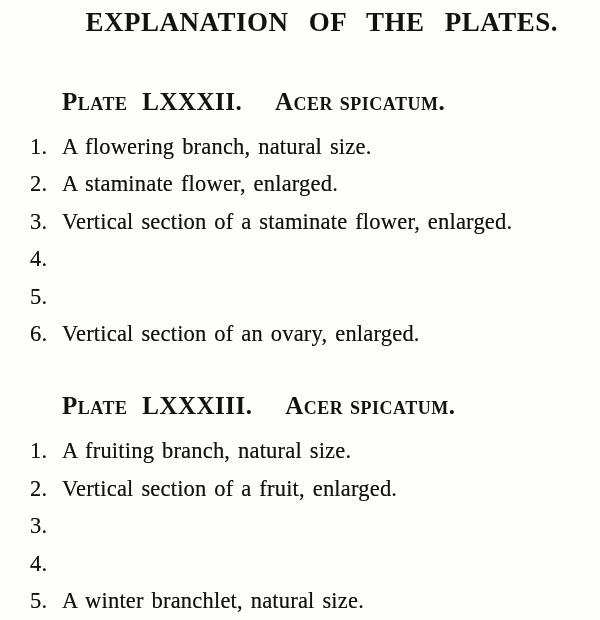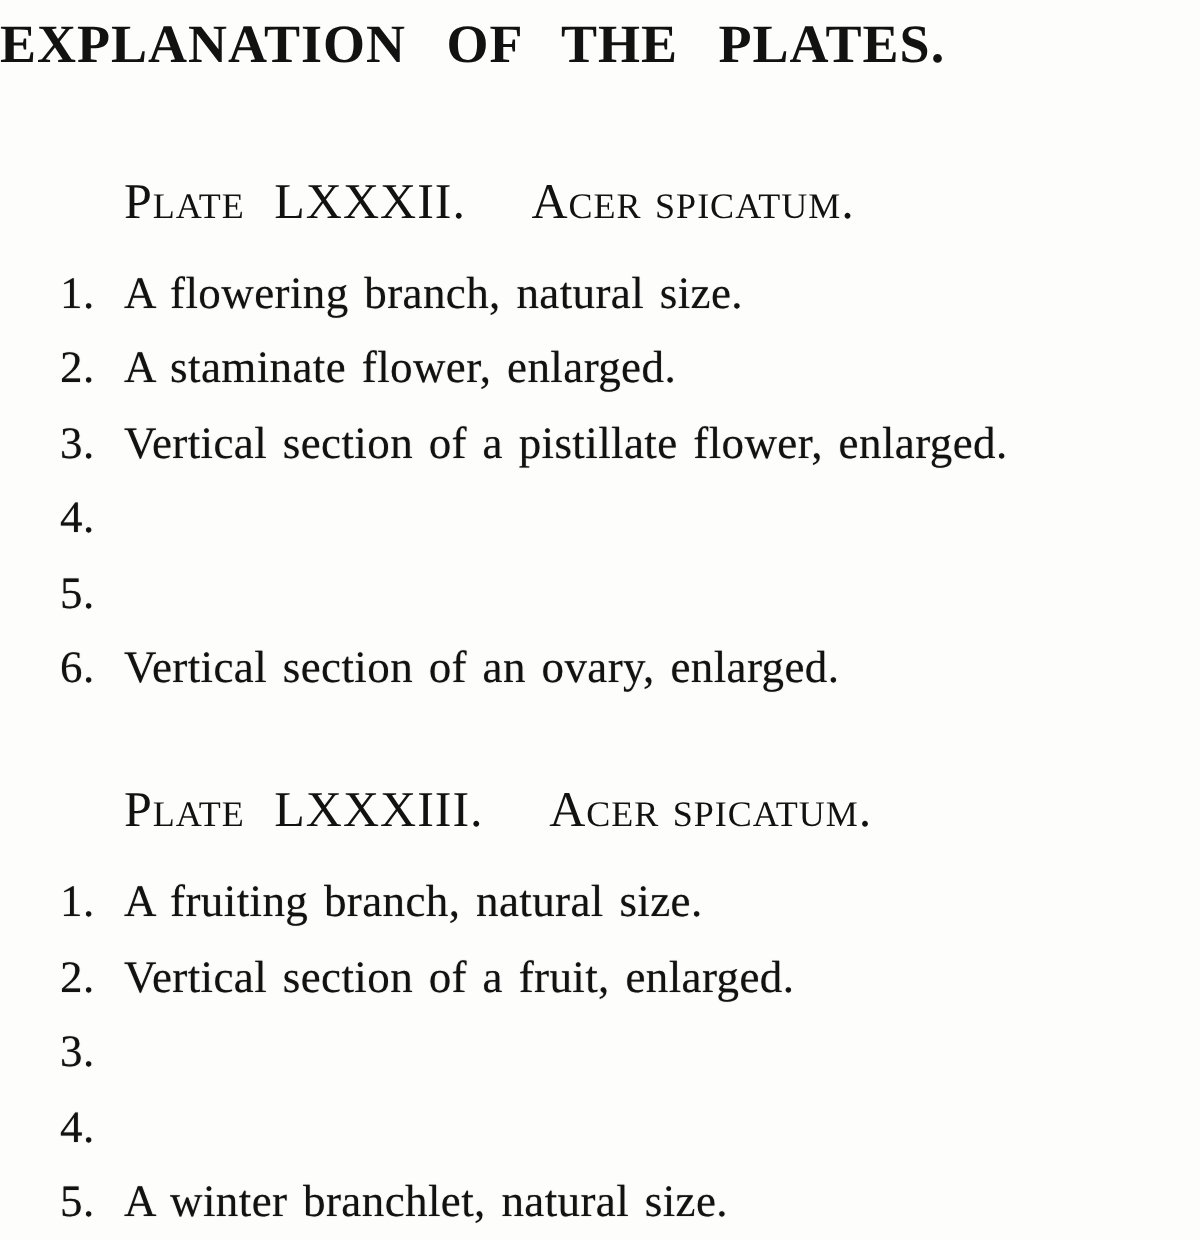--- a/index.html
+++ b/index.html
@@ -7,33 +7,33 @@
     width: 600px;
     height: 620px;
     overflow: hidden;
     background: #fdfdfb;
     color: #121212;
     font-family: "Liberation Serif", "DejaVu Serif", serif;
     -webkit-font-smoothing: antialiased;
   }
   .page-title {
     margin: 6px 42px 0 0;
-    text-align: left;
+    text-align: right;
     font-size: 27px;
     line-height: 32px;
     font-weight: 700;
     letter-spacing: 0.5px;
     word-spacing: 13px;
     white-space: nowrap;
   }
   .plate-header {
     margin: 48px 0 0 62px;
     font-size: 25px;
     line-height: 32px;
-    font-weight: 400;
+    font-weight: 700;
     font-variant: small-caps;
     letter-spacing: 0.5px;
     white-space: nowrap;
   }
   .plate-header .plate-label { word-spacing: 8px; }
   .plate-header .species-name { margin-left: 26px; }
   .figure-list {
     margin: 10px 0 0 30px;
     padding: 0;
     list-style: none;
@@ -69,21 +69,21 @@
       <li class="figure-item">
         <span class="figure-number">1.</span>
         <span class="figure-caption">A flowering branch, natural size.</span>
       </li>
       <li class="figure-item">
         <span class="figure-number">2.</span>
         <span class="figure-caption">A staminate flower, enlarged.</span>
       </li>
       <li class="figure-item">
         <span class="figure-number">3.</span>
-        <span class="figure-caption">Vertical section of a pistillate flower, enlarged.</span>
+        <span class="figure-caption">Vertical section of a staminate flower, enlarged.</span>
       </li>
       <li class="figure-item">
         <span class="figure-number">4.</span>
       </li>
       <li class="figure-item">
         <span class="figure-number">5.</span>
       </li>
       <li class="figure-item">
         <span class="figure-number">6.</span>
         <span class="figure-caption">Vertical section of an ovary, enlarged.</span>

